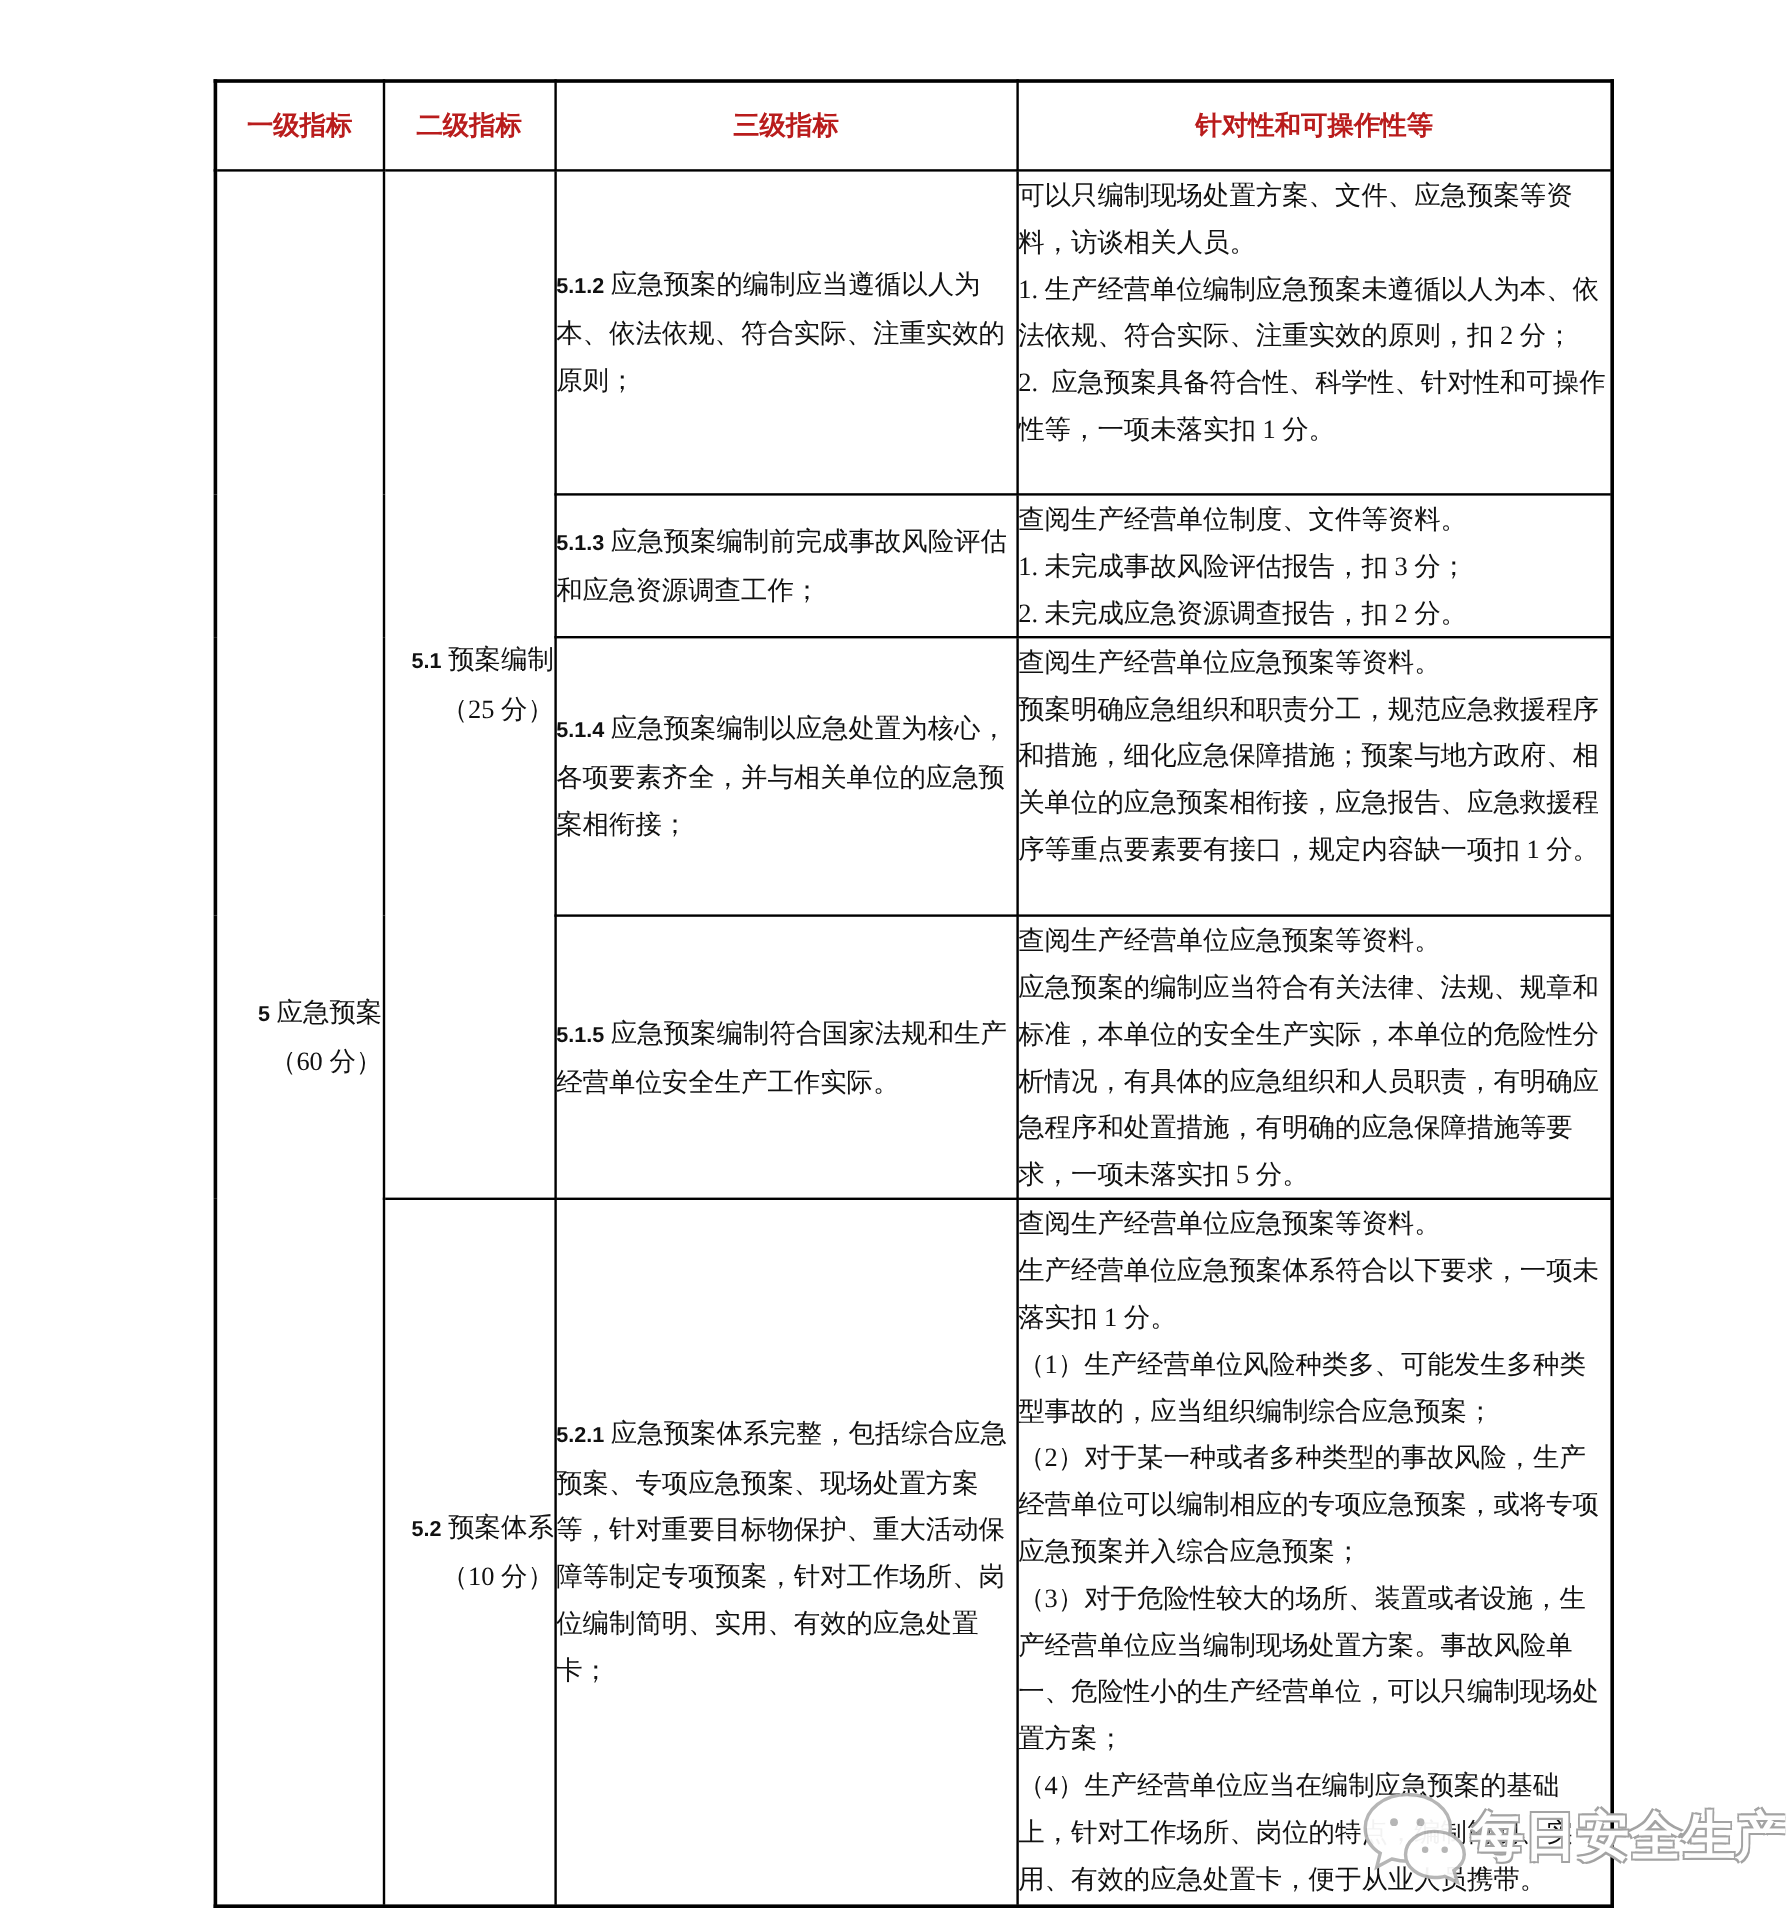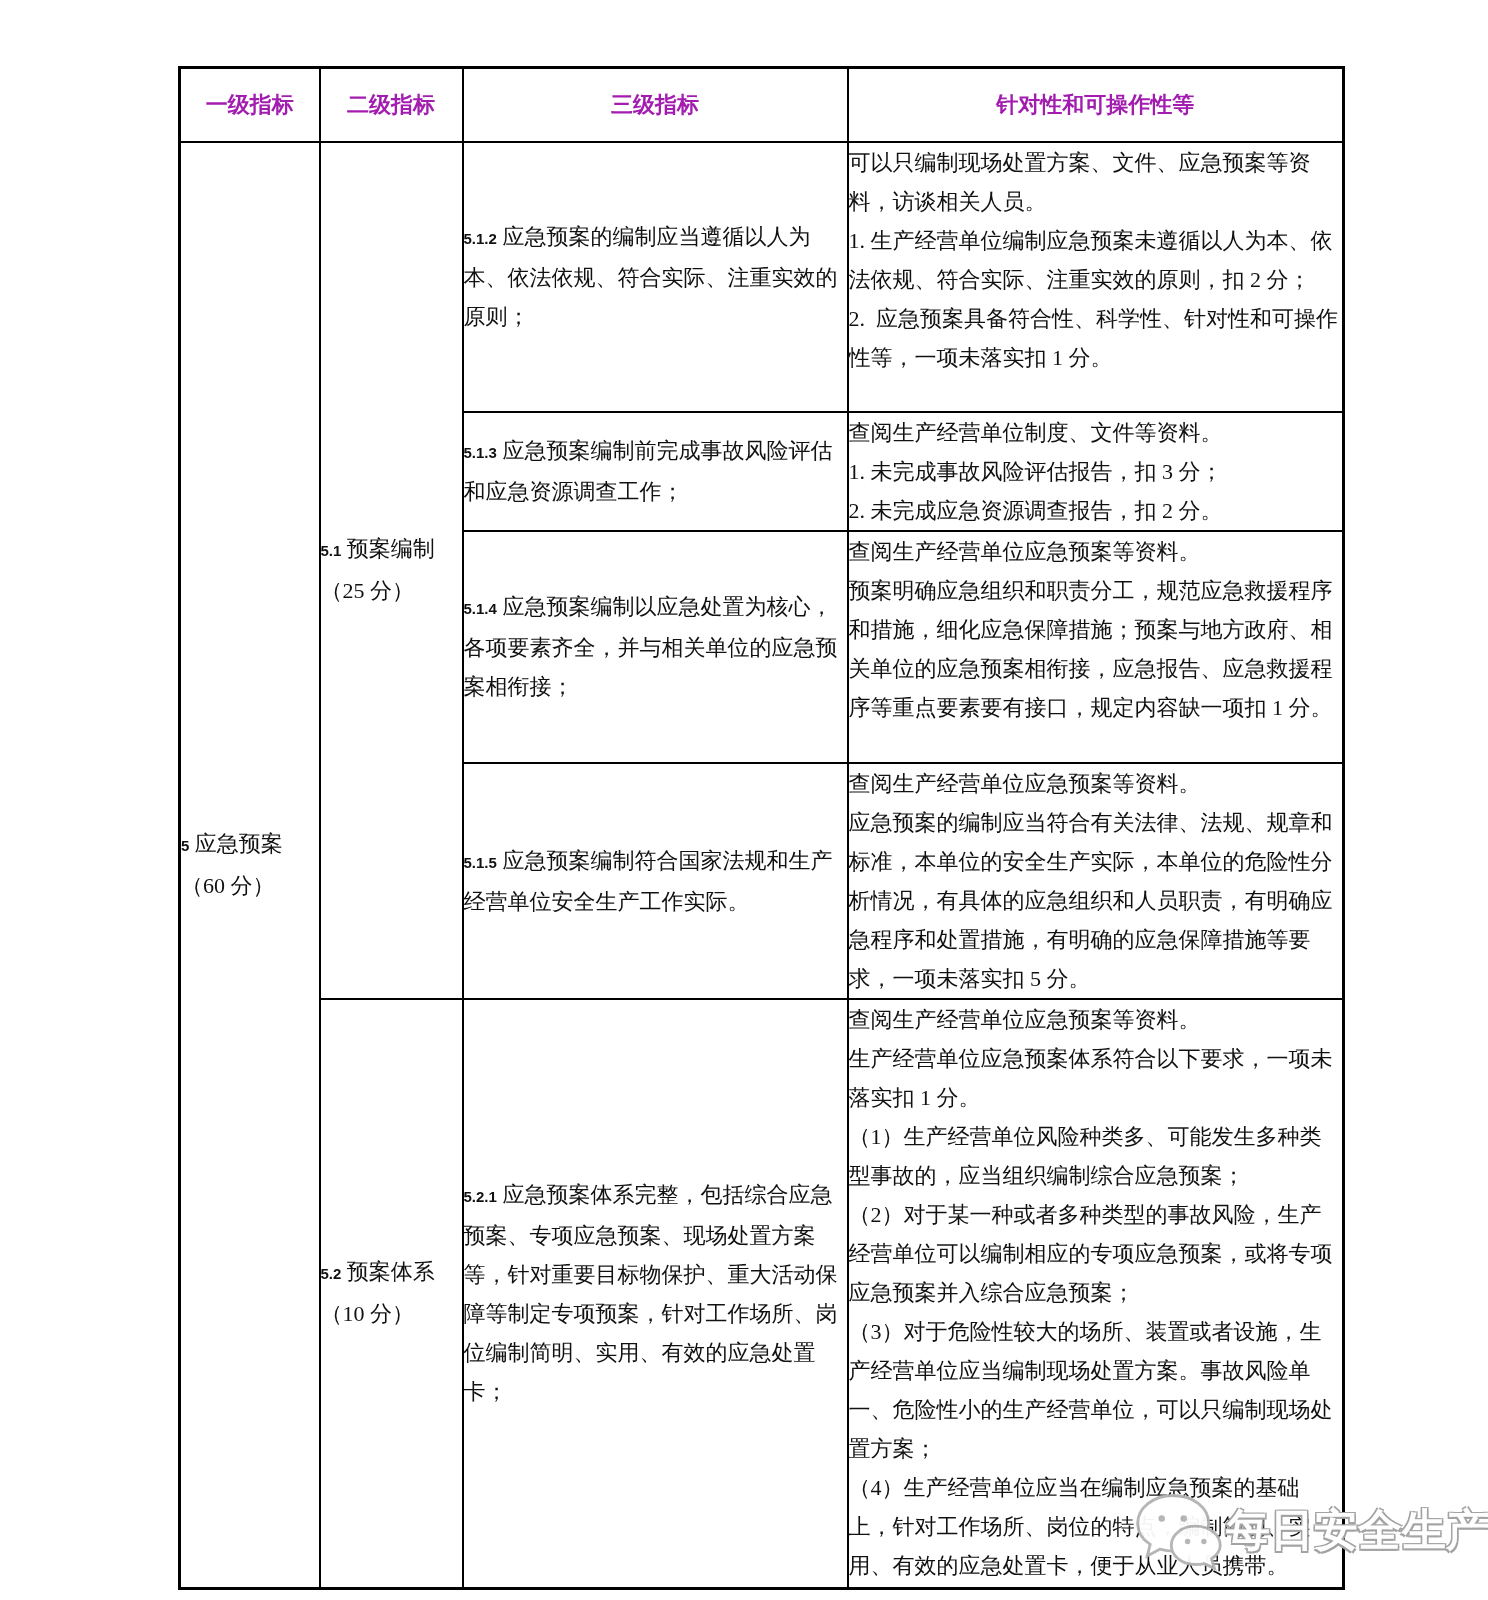--- a/index.html
+++ b/index.html
@@ -34,44 +34,44 @@
   tr.tr-h{height:74px;}
   tr.tr-1{height:270px;}
   tr.tr-2{height:92px;}
   tr.tr-3{height:232px;}
   tr.tr-4{height:235px;}
   tr.tr-5{height:590px;}
   th.hcell{
     font-family:"Liberation Sans", sans-serif;
     font-weight:bold;font-size:22px;
     text-align:center;vertical-align:middle;
-    color:#a21caf;
+    color:#b91c1c;
   }
   td.c1,td.c2{
     vertical-align:middle;
     font-size:22px;line-height:40px;
     padding:4px 6px 4px 10px;
-    text-align:left;
+    text-align:right;
   }
   td.c3{
     vertical-align:middle;
     font-size:22px;line-height:39px;
     padding:6px 10px 6px 13px;
     text-align:left;
   }
   td.c4{
     vertical-align:top;
     font-size:22px;line-height:39px;
     padding:5px 8px 5px 13px;
     text-align:left;
   }
   .para{white-space:pre-wrap;word-break:break-all;}
   .num{
     font-family:"Liberation Sans", sans-serif;
-    font-weight:bold;font-size:15px;
+    font-weight:bold;font-size:18px;
   }
   .watermark{
     position:absolute;left:1130px;top:1475px;
     width:360px;height:110px;
     display:flex;align-items:center;
     pointer-events:none;
   }
   .wm-icon{width:96px;height:96px;flex:0 0 auto;opacity:.95;}
   .wm-text{
     font-family:"Liberation Sans", sans-serif;

